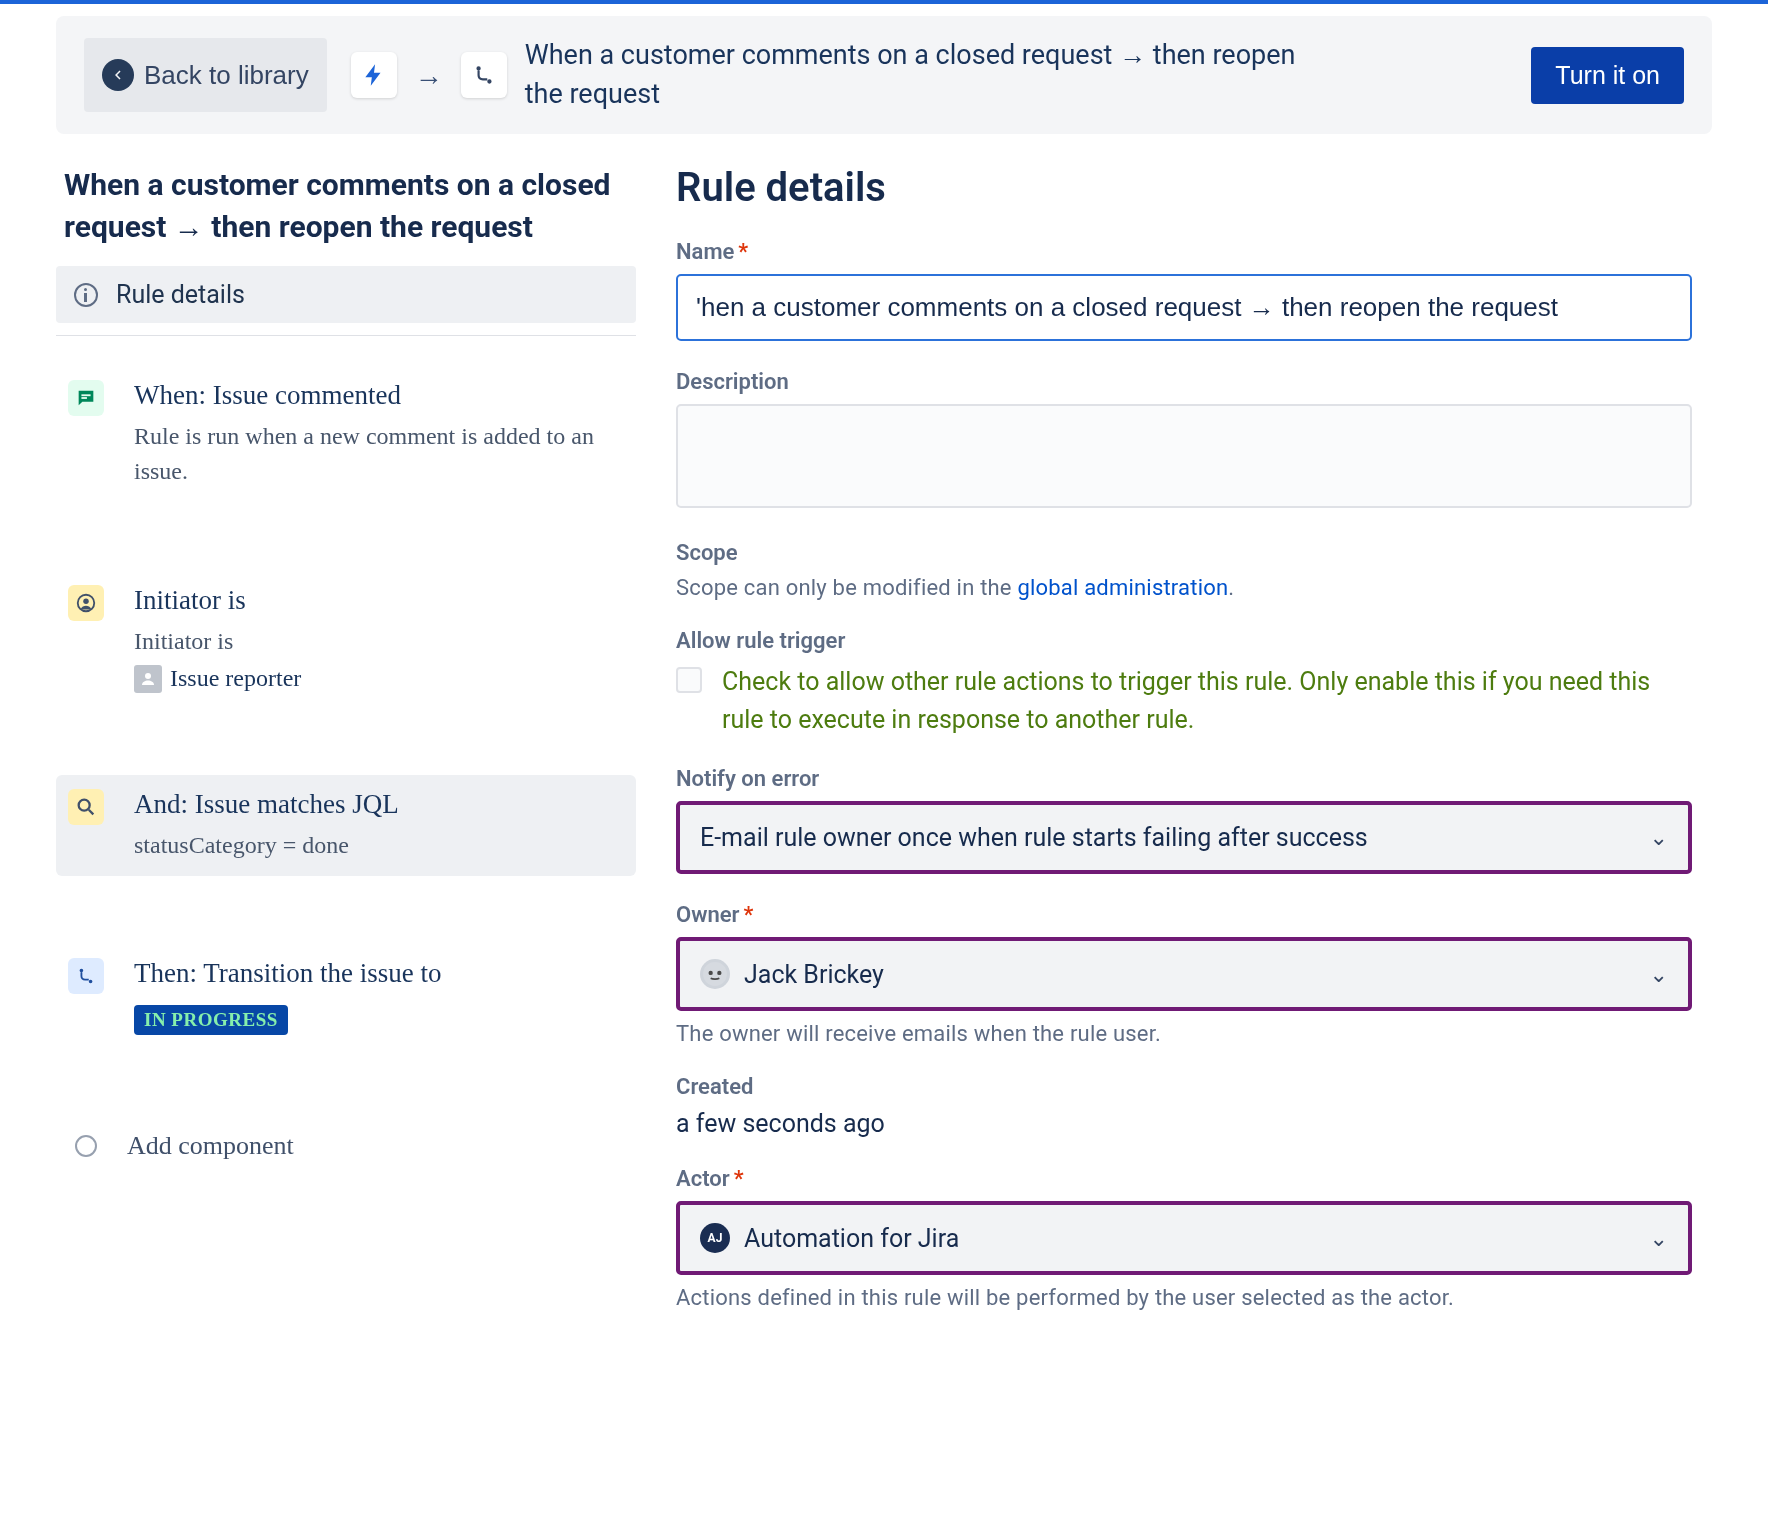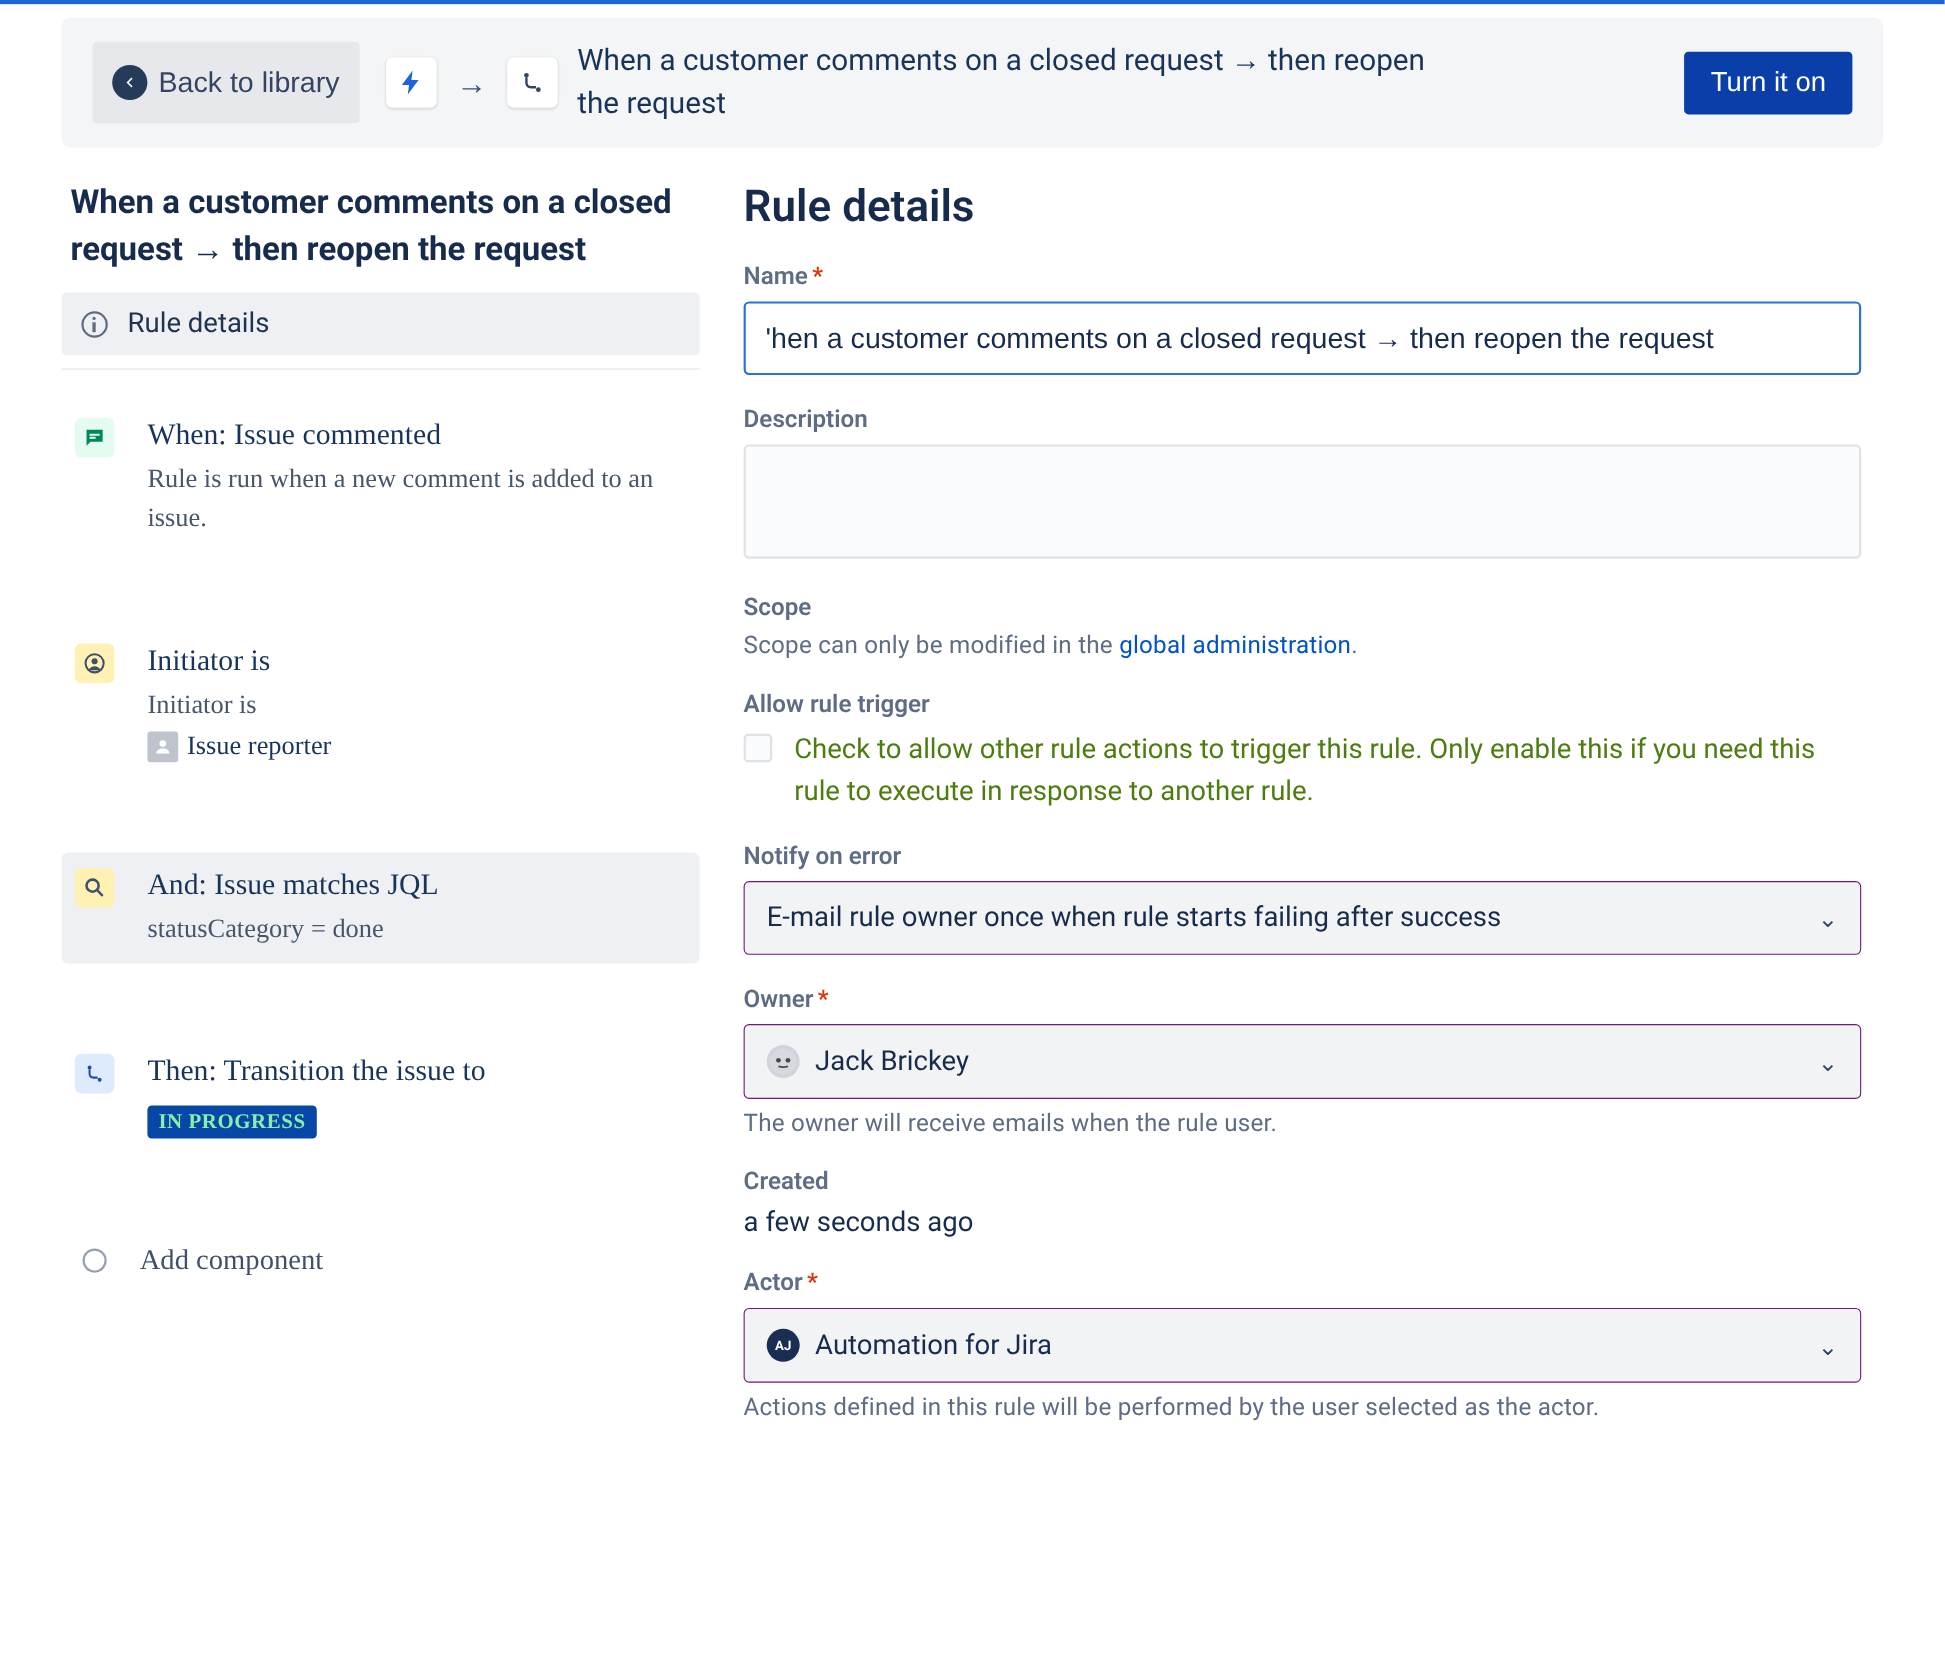--- a/index.html
+++ b/index.html
@@ -124,22 +124,22 @@
   .scope-name { font-size:25px; color:#19345b; }
   .helper { font-size:22px; color:#5e6c84; margin-top:10px; letter-spacing:.2px; }
   .helper a { color:#0052CC; text-decoration:none; cursor:pointer; }
   .check-row { display:flex; align-items:flex-start; gap:20px; margin-top:10px; }
   .checkbox {
     width:26px; height:26px; border:2px solid #DFE1E6; border-radius:4px; background:#FAFBFC; flex-shrink:0; cursor:pointer;
     appearance:none; margin-top:4px;
   }
   .check-label { font-size:25px; color:#4d7c0f; line-height:1.5; }
   .select {
-    width:100%; background:#F2F3F5; border:1px solid #701a75; border-radius:5px; padding:18px 20px;
-    display:flex; align-items:flex-end; justify-content:space-between; font-size:25px; color:#172B4D; cursor:pointer;
+    width:100%; background:#F2F3F5; border:4px solid #701a75; border-radius:5px; padding:18px 20px;
+    display:flex; align-items:center; justify-content:space-between; font-size:25px; color:#172B4D; cursor:pointer;
   }
   .select .chev { font-size:22px; color:#344563; }
   .select-inner { display:flex; align-items:center; gap:14px; }
   .owner-av { width:30px; height:30px; border-radius:50%; background:#cfd4db; display:flex; align-items:center; justify-content:center; overflow:hidden; }
   .owner-av svg { width:26px; height:26px; }
   .actor-av { width:30px; height:30px; border-radius:50%; background:#1a2d52; display:flex; align-items:center; justify-content:center; }
   .actor-av span { color:#fff; font-size:12px; font-weight:700; }
   .created-val { font-size:25px; color:#172B4D; margin-top:8px; }
 </style>
 </head>

